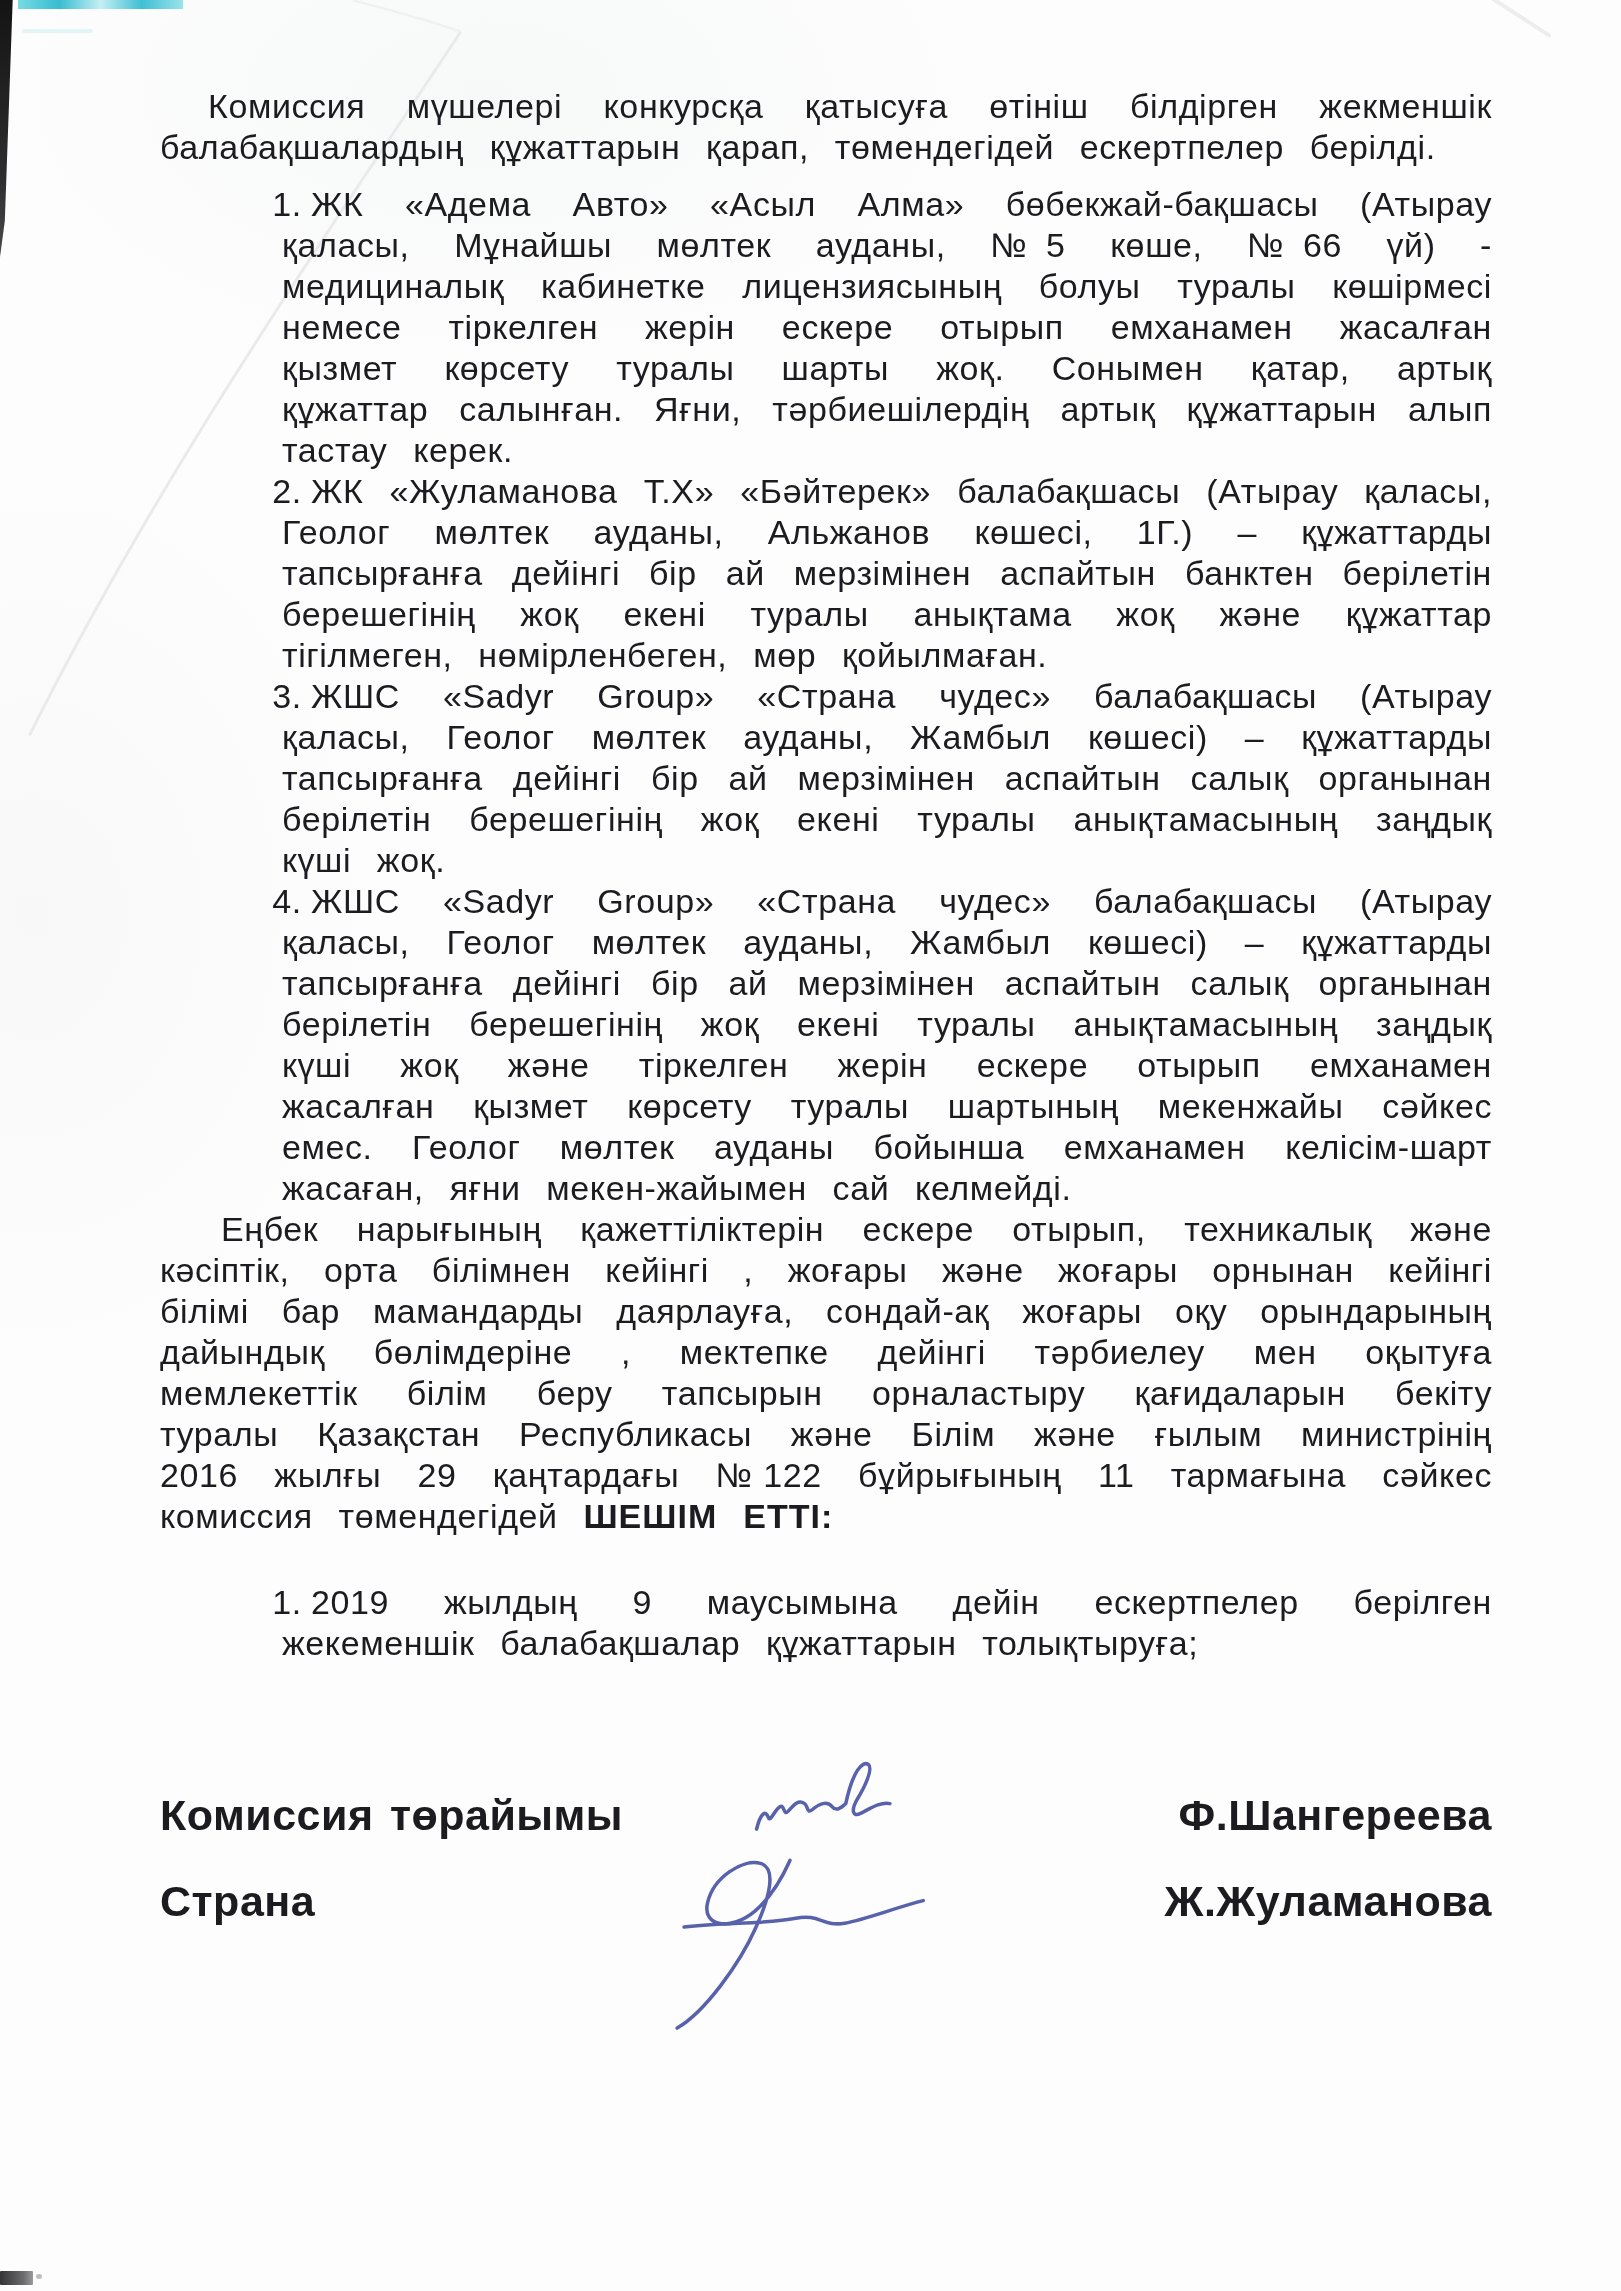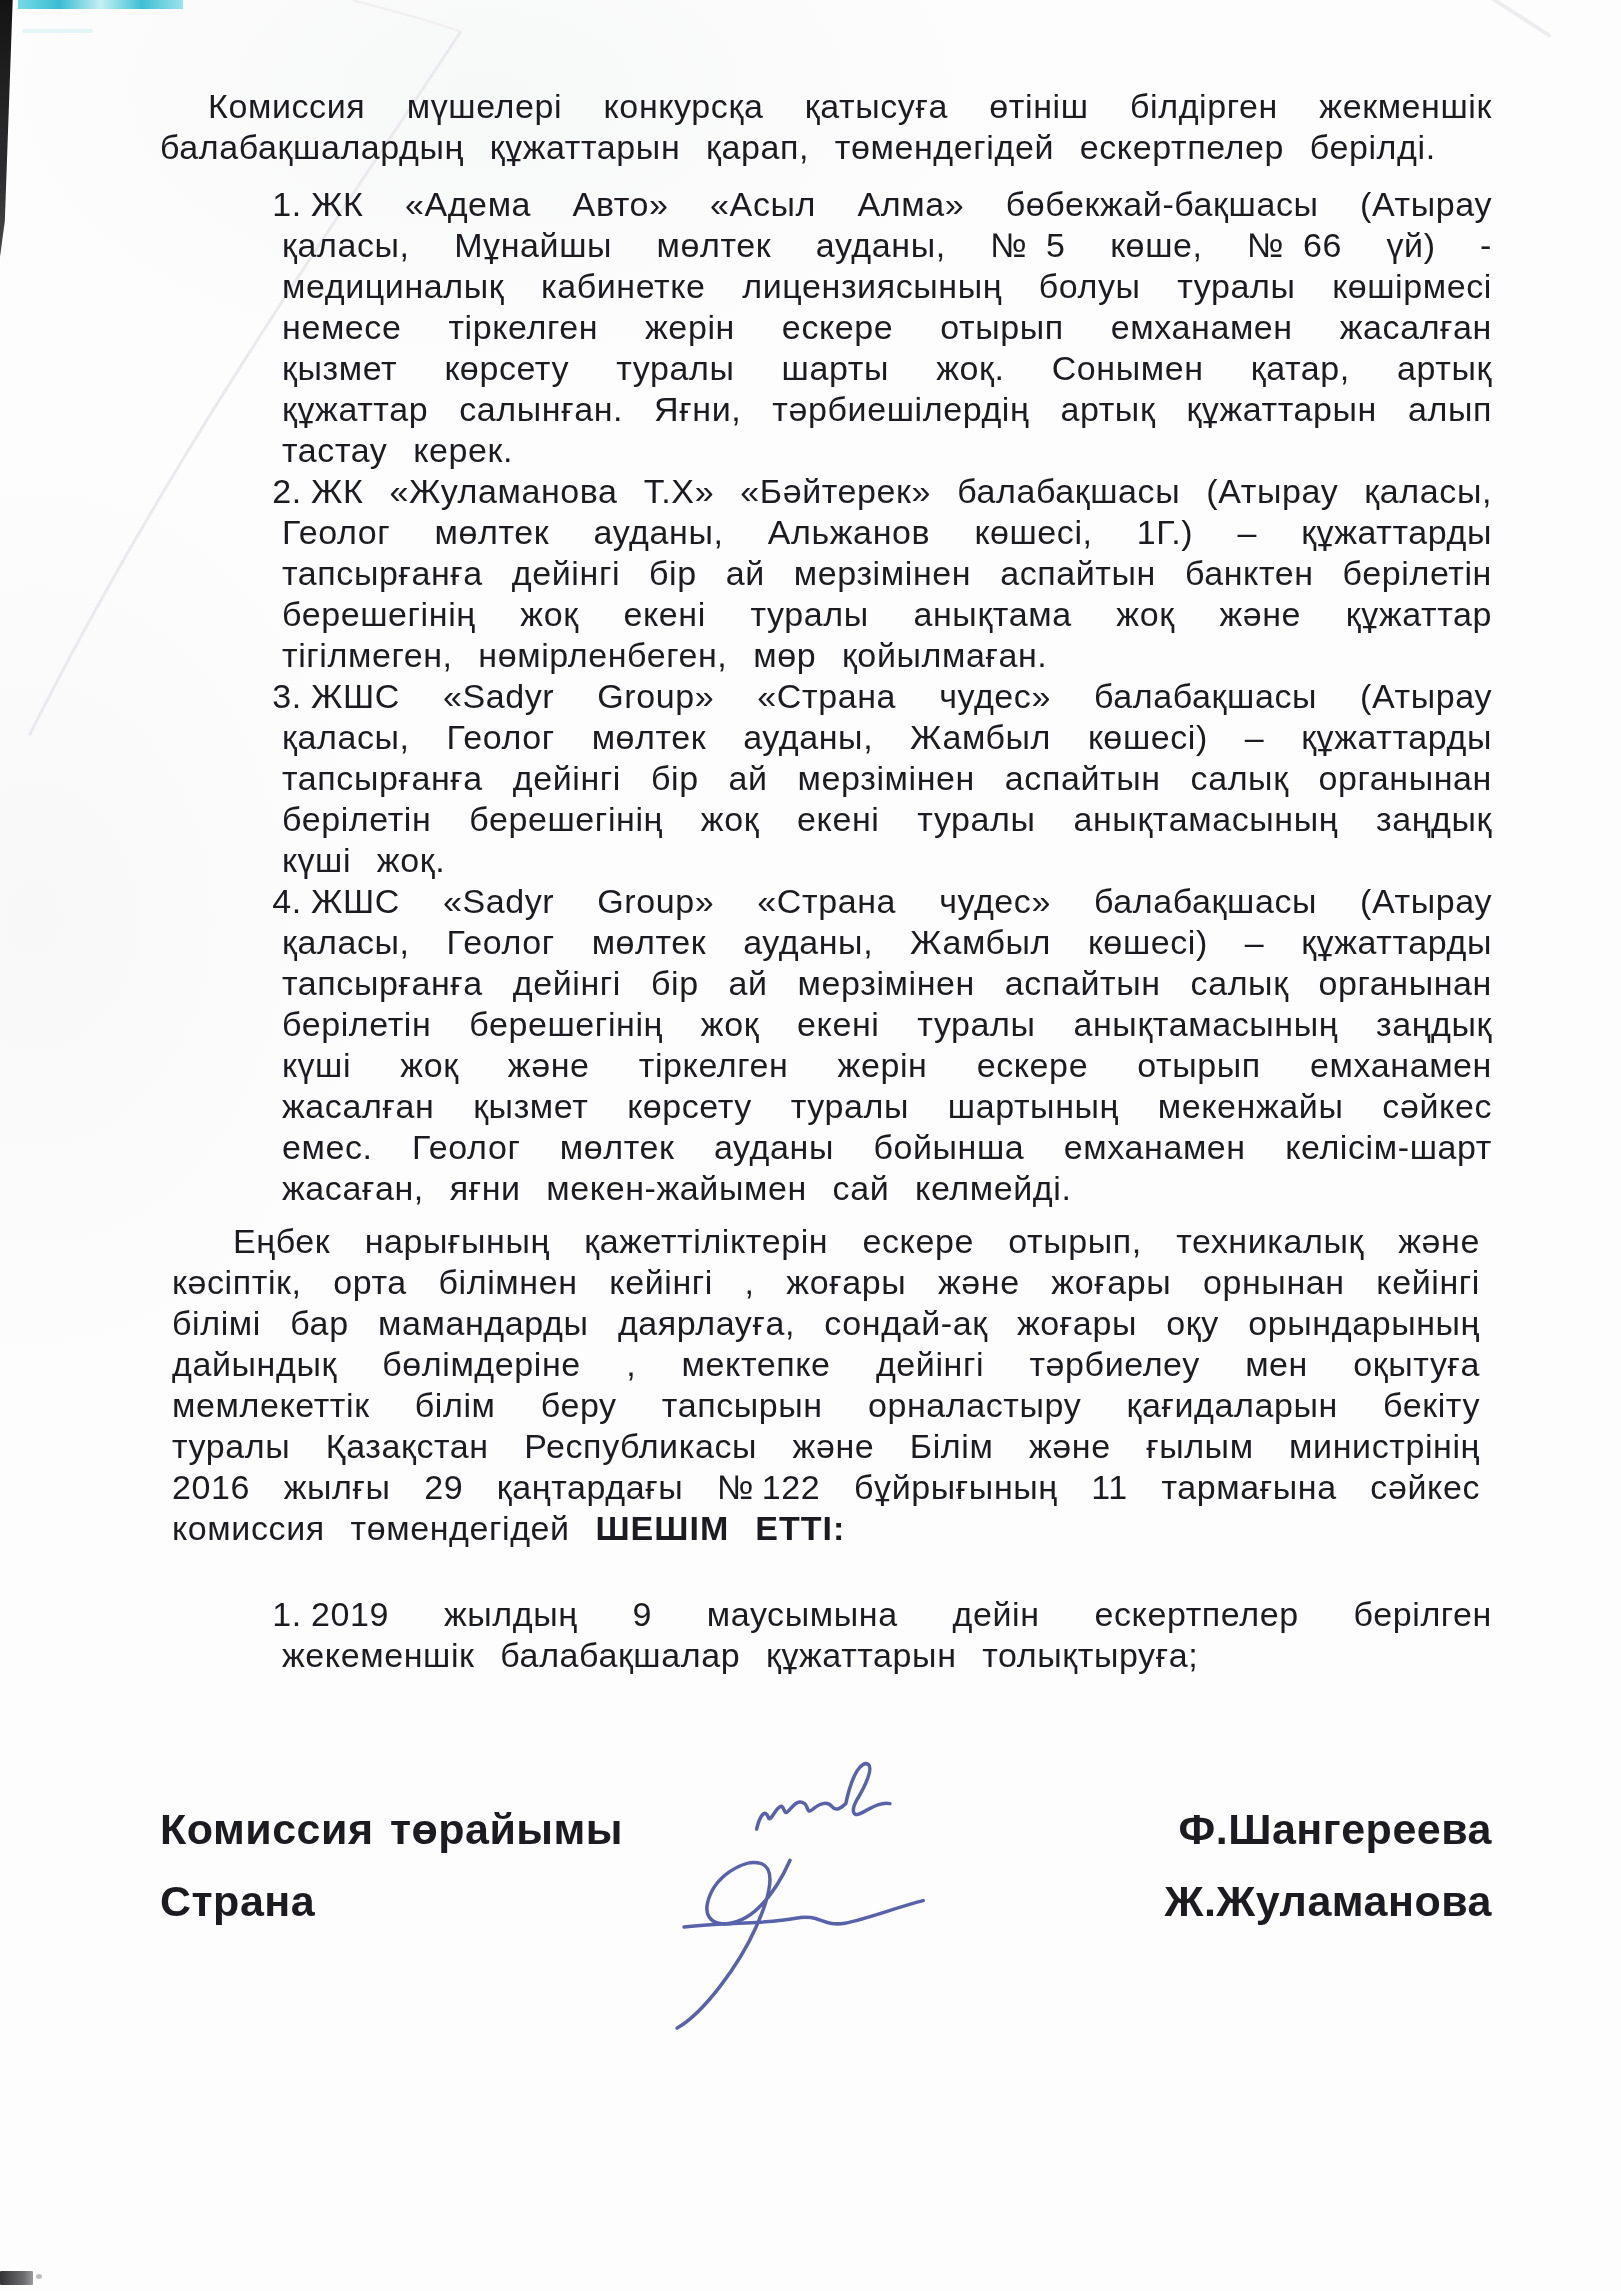--- a/index.html
+++ b/index.html
@@ -44,33 +44,33 @@
   .content{
     position:absolute;left:160px;top:86px;width:1332px;z-index:1;
     font-size:34px;line-height:41px;
     text-align:justify;
     word-spacing:15.7px;letter-spacing:0.6px;
   }
   .intro{margin:0 0 15.7px 0;text-indent:48px;}
   .remarks{margin:0;}
   .remark{position:relative;margin-left:122px;text-indent:29px;}
   .remark .num{position:absolute;left:-9.8px;top:0;text-indent:0;}
-  .closing{margin:12px;text-indent:61px;}
+  .closing{margin:0;text-indent:61px;}
   .decision-label{letter-spacing:1px;}
   .decisions{margin-top:45px;}
   .decision{position:relative;margin-left:122px;text-indent:29px;}
   .decision .num{position:absolute;left:-9.8px;top:0;text-indent:0;}
   
   .sign-block{
     position:absolute;left:160px;top:1786px;width:1332px;z-index:1;
     font-weight:bold;font-size:43px;line-height:51px;
     letter-spacing:0.5px;word-spacing:3.9px;
   }
   .sign-row{position:absolute;left:0;width:100%;display:flex;justify-content:space-between;}
-  .sign-row.chair{top:18px;}
+  .sign-row.chair{top:4px;}
   .sign-row.secretary{top:90px;}
   .sig-svg{position:absolute;left:0;top:0;z-index:2;pointer-events:none;}
 </style>
 </head>
 <body>
 
 <div class="page">
 
   <div class="left-wedge"></div>
   <div class="cyan-strip"></div>

